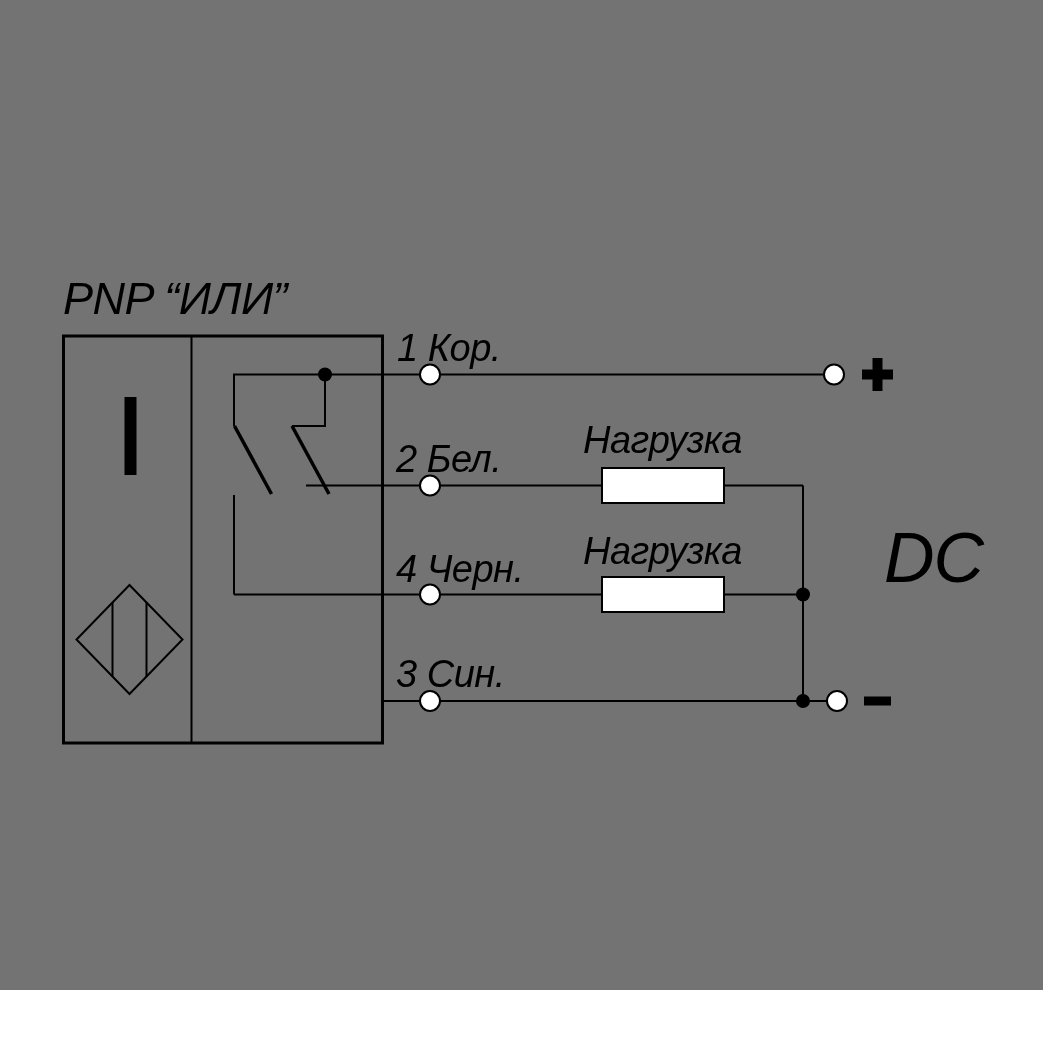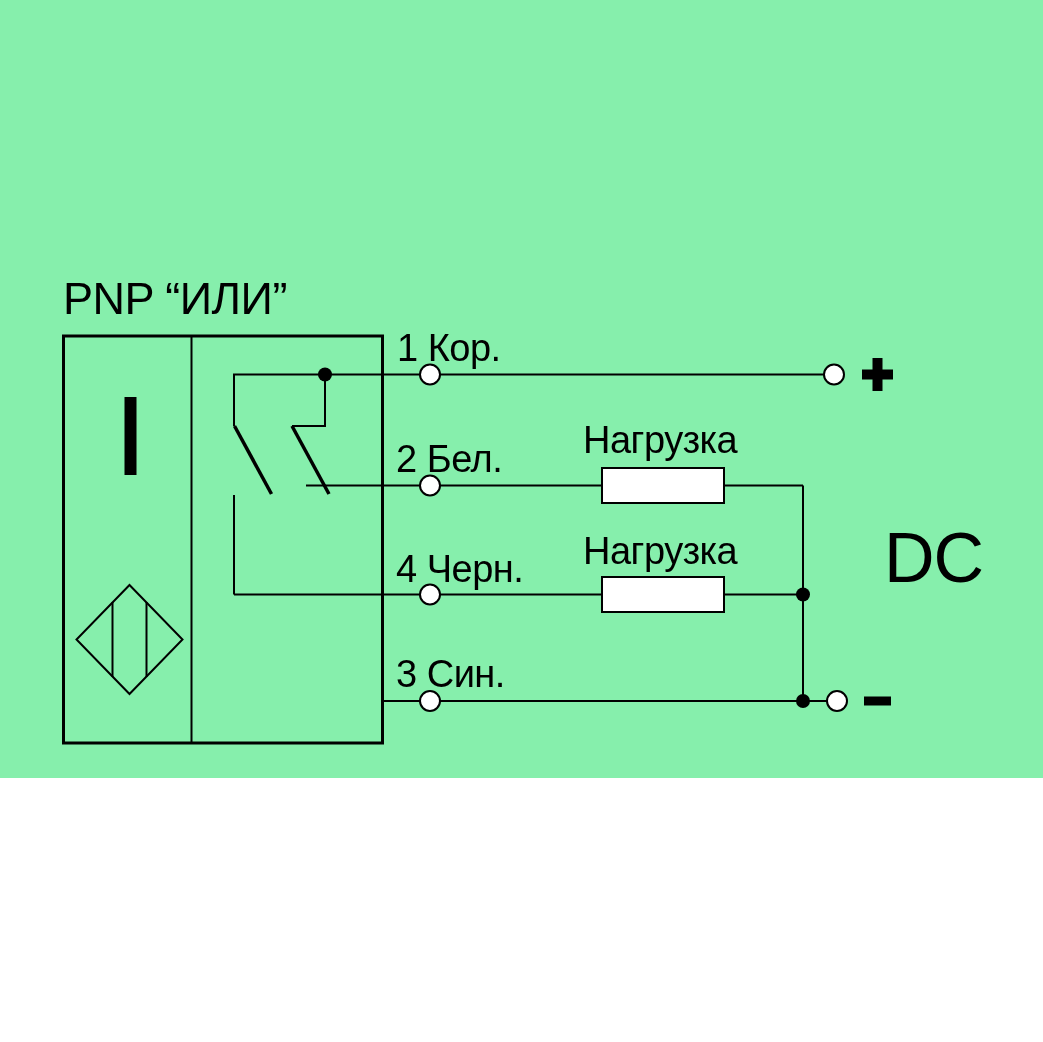--- a/index.html
+++ b/index.html
@@ -3,23 +3,24 @@
 <meta charset="utf-8">
 <style>
   html, body {
     margin: 0;
     padding: 0;
     background: #ffffff;
   }
   .canvas {
     position: relative;
     width: 1043px;
-    height: 778px;
-    background: #86efac;
+    height: 990px;
+    background: #737373;
     overflow: hidden;
+    font-style: italic;
   }
   svg {
     position: absolute;
     left: 0;
     top: 0;
     display: block;
   }
   .lbl {
     font-family: "Liberation Sans", sans-serif;
     fill: #000000;

